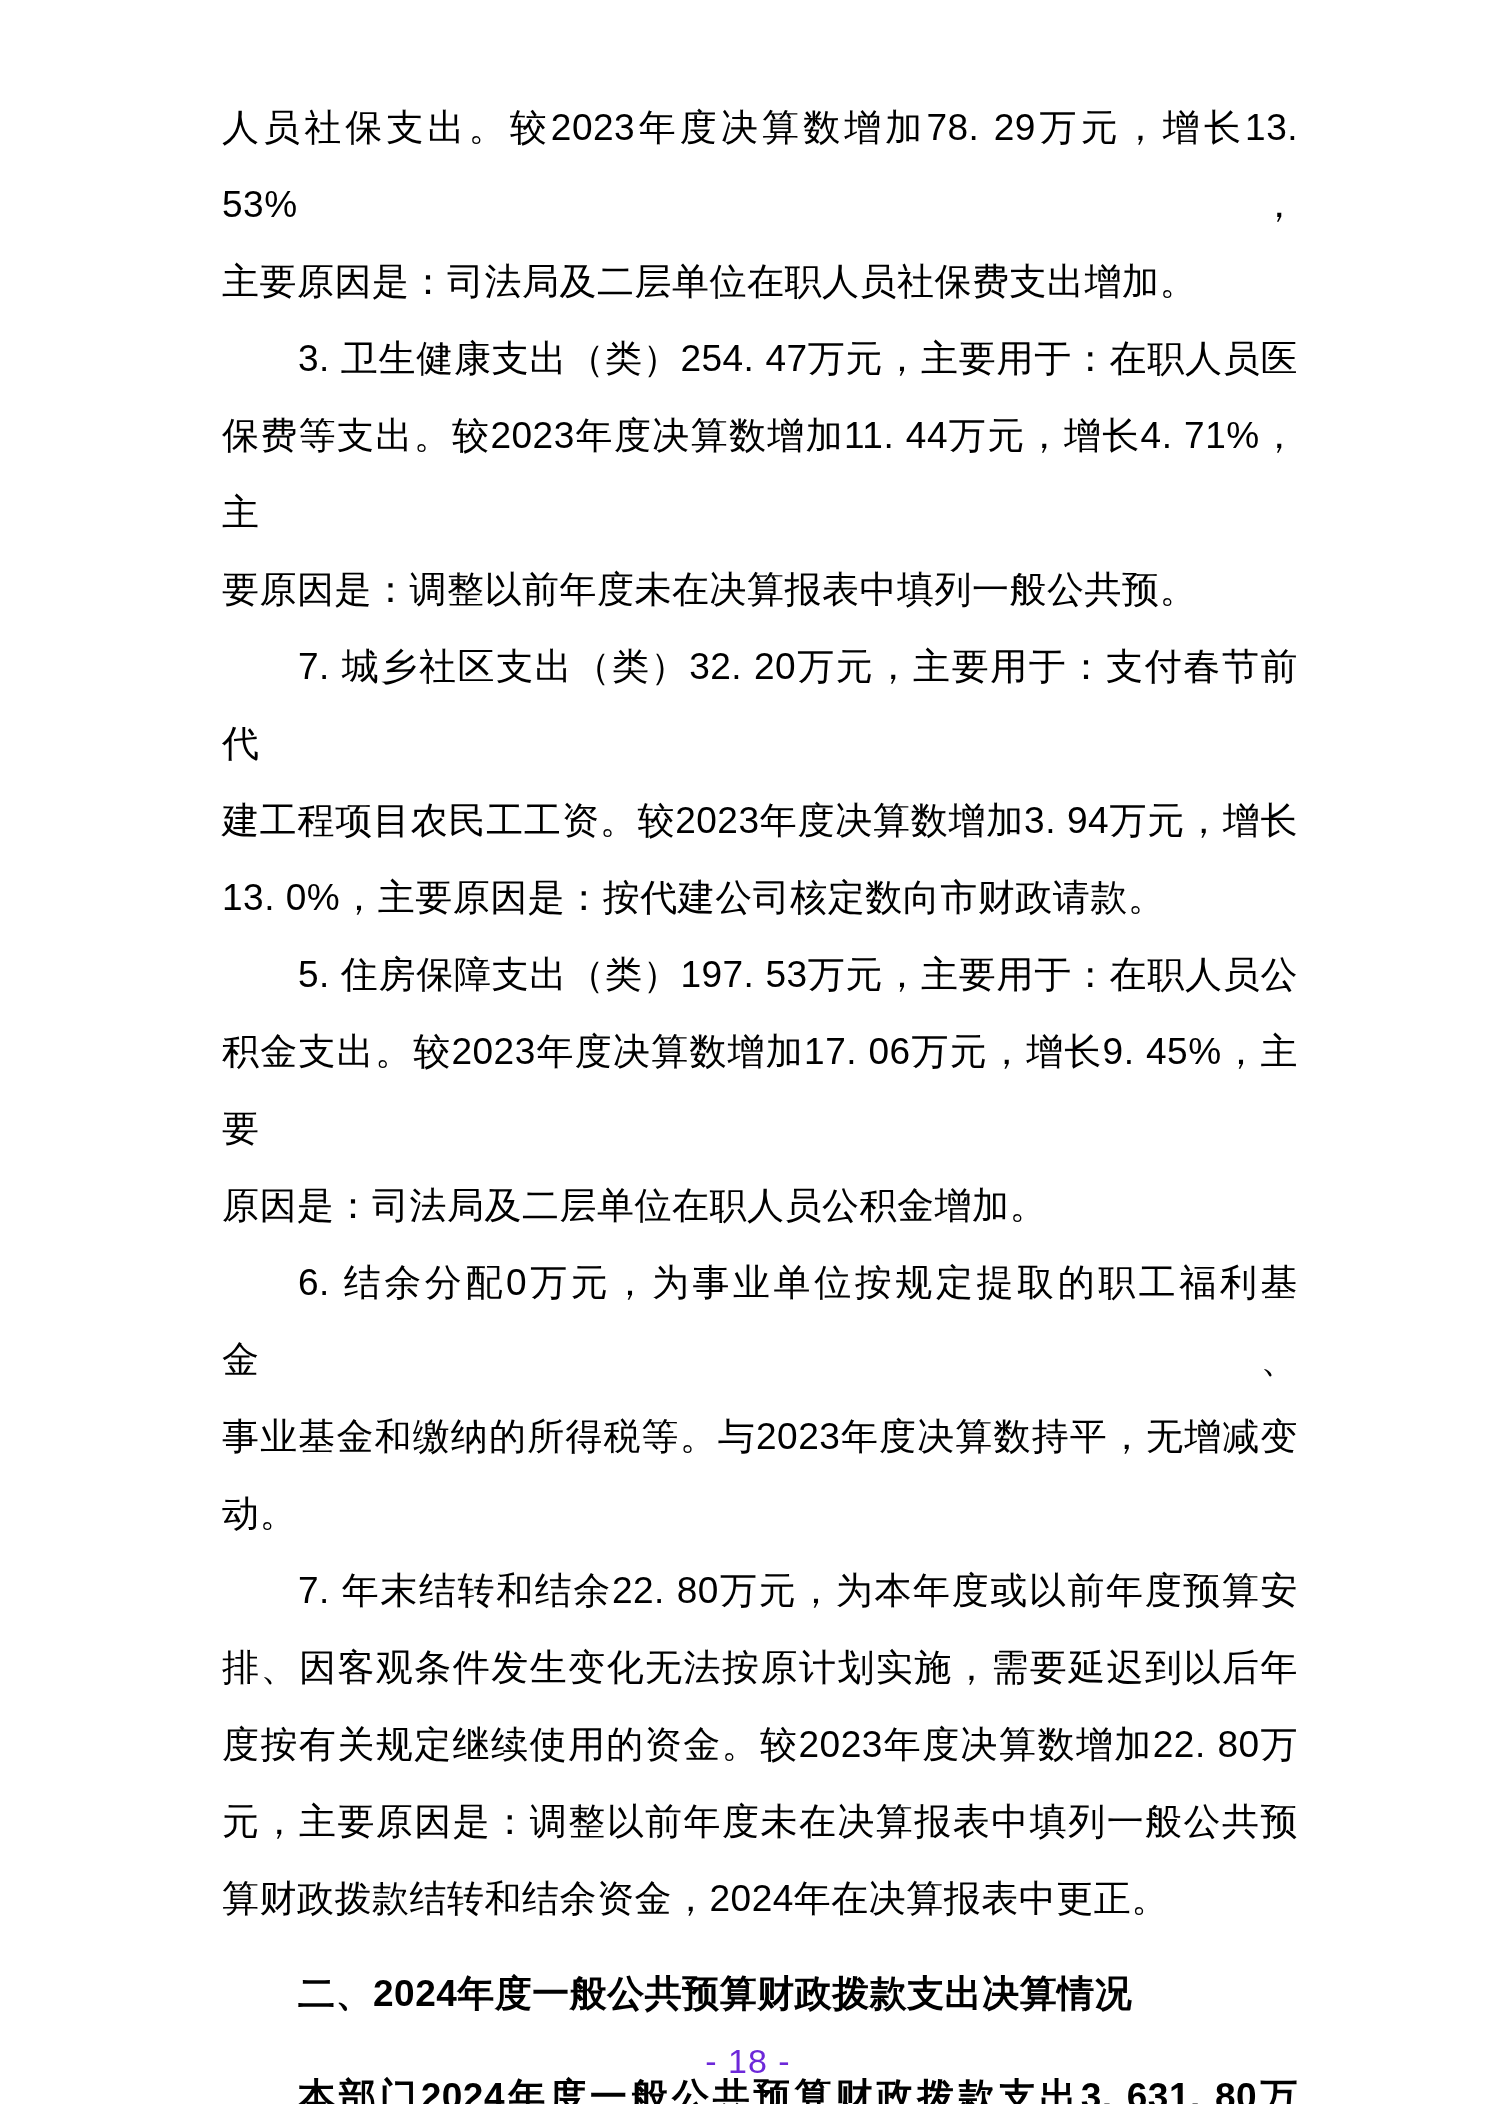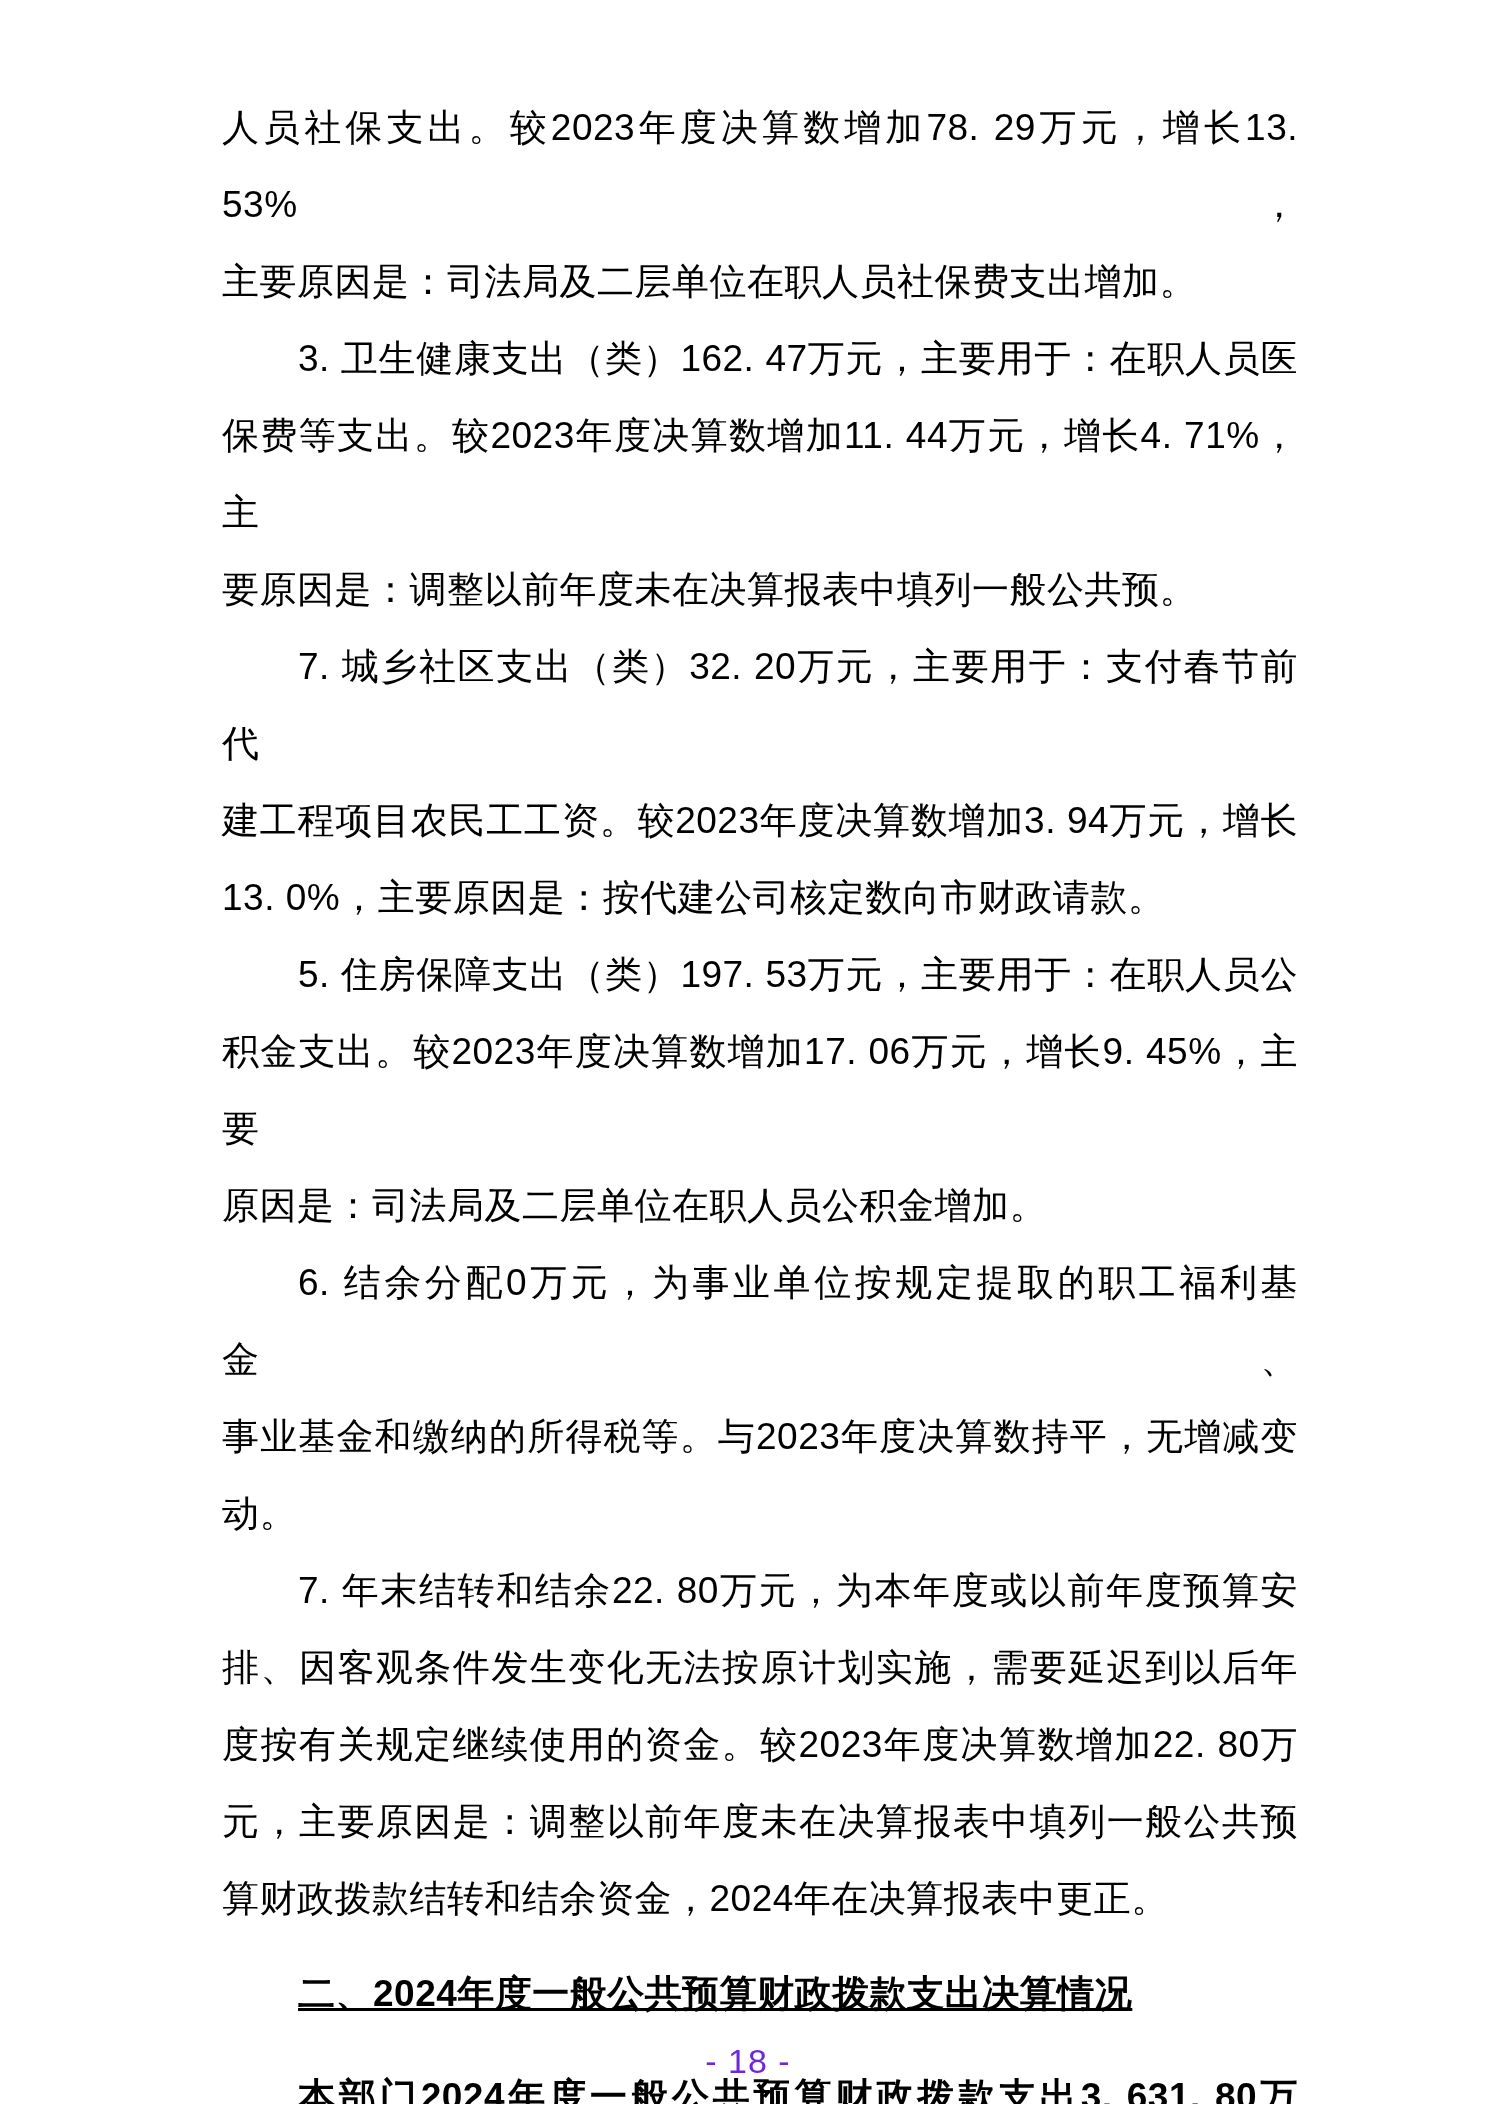--- a/index.html
+++ b/index.html
@@ -29,41 +29,40 @@
   .plain { text-align:right; text-align-last:left; }
   .indent { text-indent:76px; }
   .bold { font-weight:bold; }
   .heading {
     font-weight:bold;
     text-indent:76px;
     margin-top:18px;
     margin-bottom:26px;
     text-align:center;
     text-align-last:left;
-    text-decoration:underline;
   }
   .footer {
     position:absolute;
     top:2042px; left:0;
     width:100%;
     text-align:center;
     font-size:34px;
     letter-spacing:1px;
     color:#6d28d9;
   }
 </style>
 </head>
 <body>
 
 <div class="sheet">
   <div class="content">
 
     <div class="line stretch">人员社保支出。较2023年度决算数增加78. 29万元，增长13. 53%，</div>
     <div class="line plain">主要原因是：司法局及二层单位在职人员社保费支出增加。</div>
-    <div class="line indent stretch">3. 卫生健康支出（类）162. 47万元，主要用于：在职人员医</div>
+    <div class="line indent stretch">3. 卫生健康支出（类）254. 47万元，主要用于：在职人员医</div>
     <div class="line stretch">保费等支出。较2023年度决算数增加11. 44万元，增长4. 71%，主</div>
     <div class="line plain">要原因是：调整以前年度未在决算报表中填列一般公共预。</div>
     <div class="line indent stretch">7. 城乡社区支出（类）32. 20万元，主要用于：支付春节前代</div>
     <div class="line stretch">建工程项目农民工工资。较2023年度决算数增加3. 94万元，增长</div>
     <div class="line plain">13. 0%，主要原因是：按代建公司核定数向市财政请款。</div>
     <div class="line indent stretch">5. 住房保障支出（类）197. 53万元，主要用于：在职人员公</div>
     <div class="line stretch">积金支出。较2023年度决算数增加17. 06万元，增长9. 45%，主要</div>
     <div class="line plain">原因是：司法局及二层单位在职人员公积金增加。</div>
     <div class="line indent stretch">6. 结余分配0万元，为事业单位按规定提取的职工福利基金、</div>
     <div class="line stretch">事业基金和缴纳的所得税等。与2023年度决算数持平，无增减变</div>

